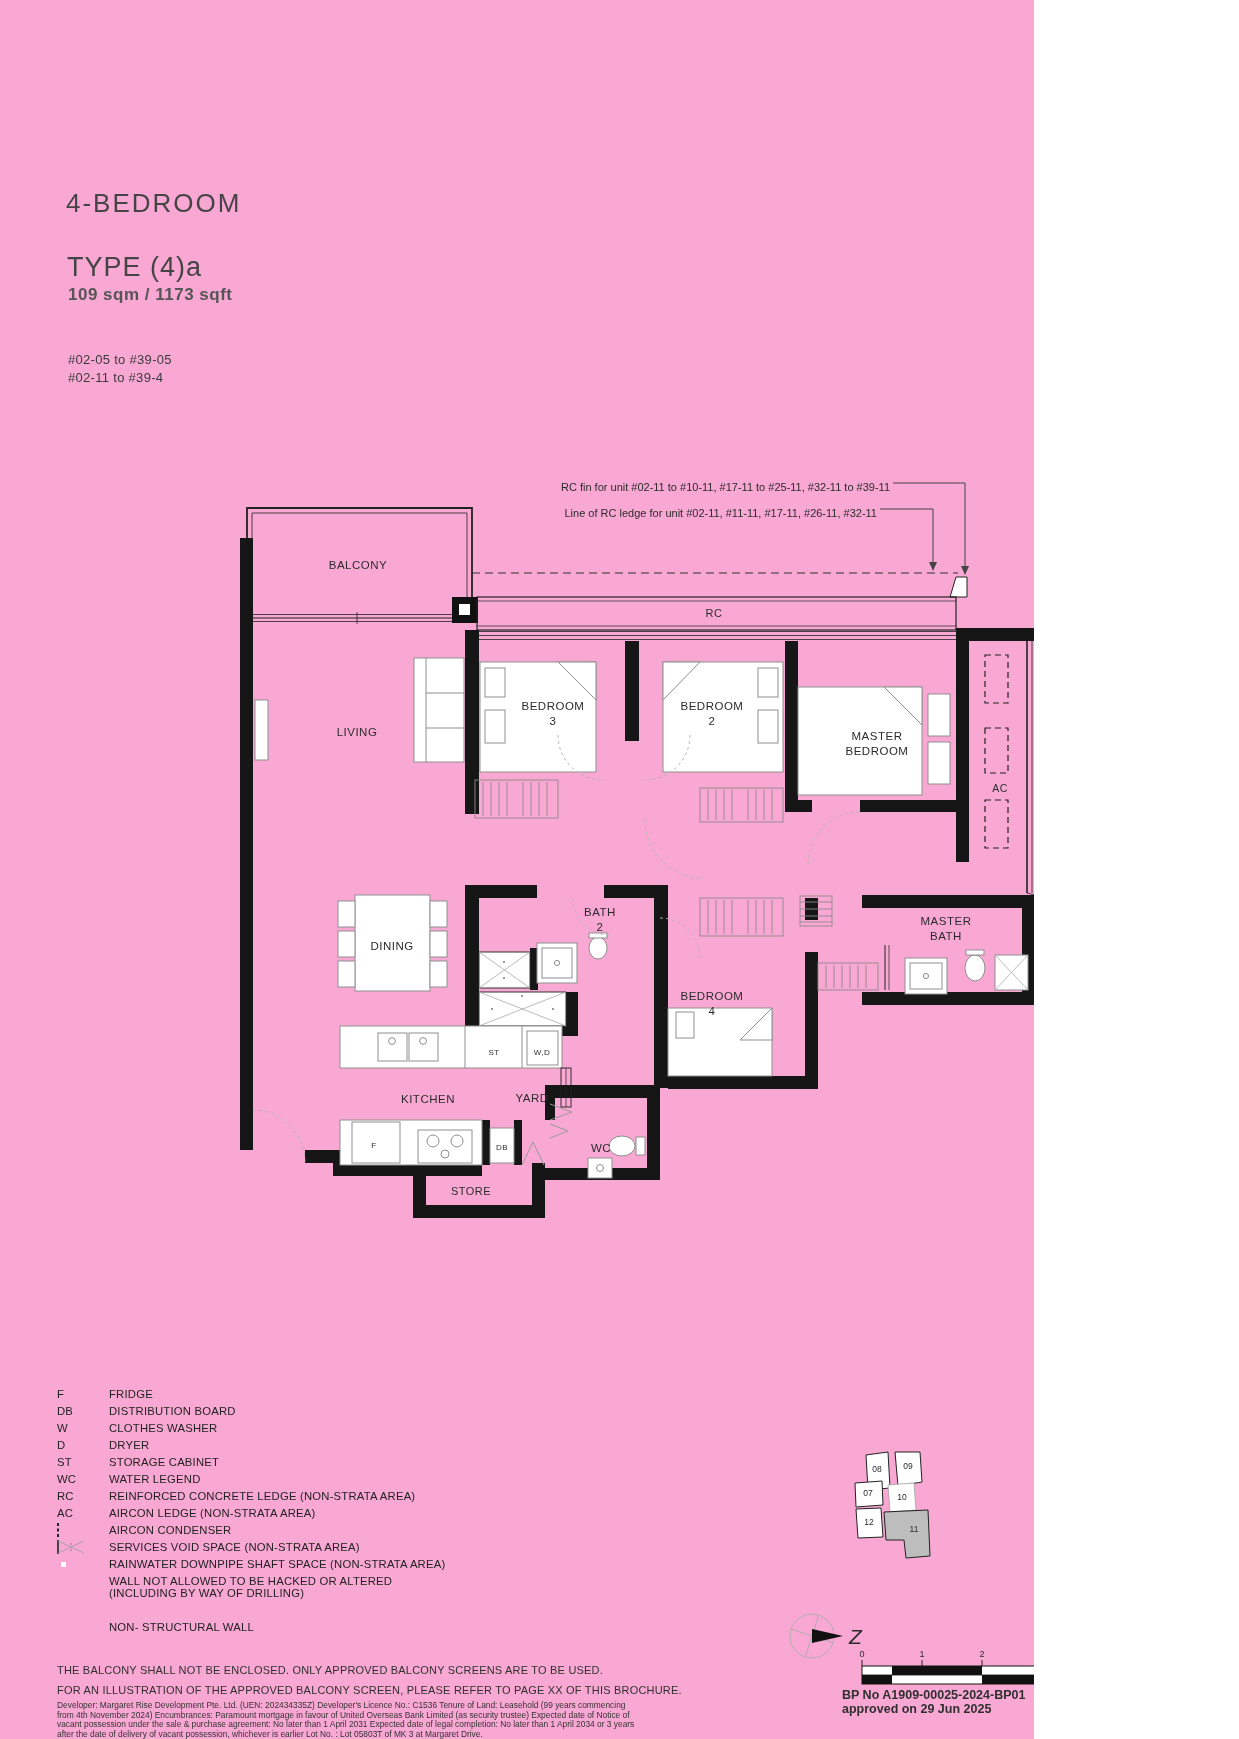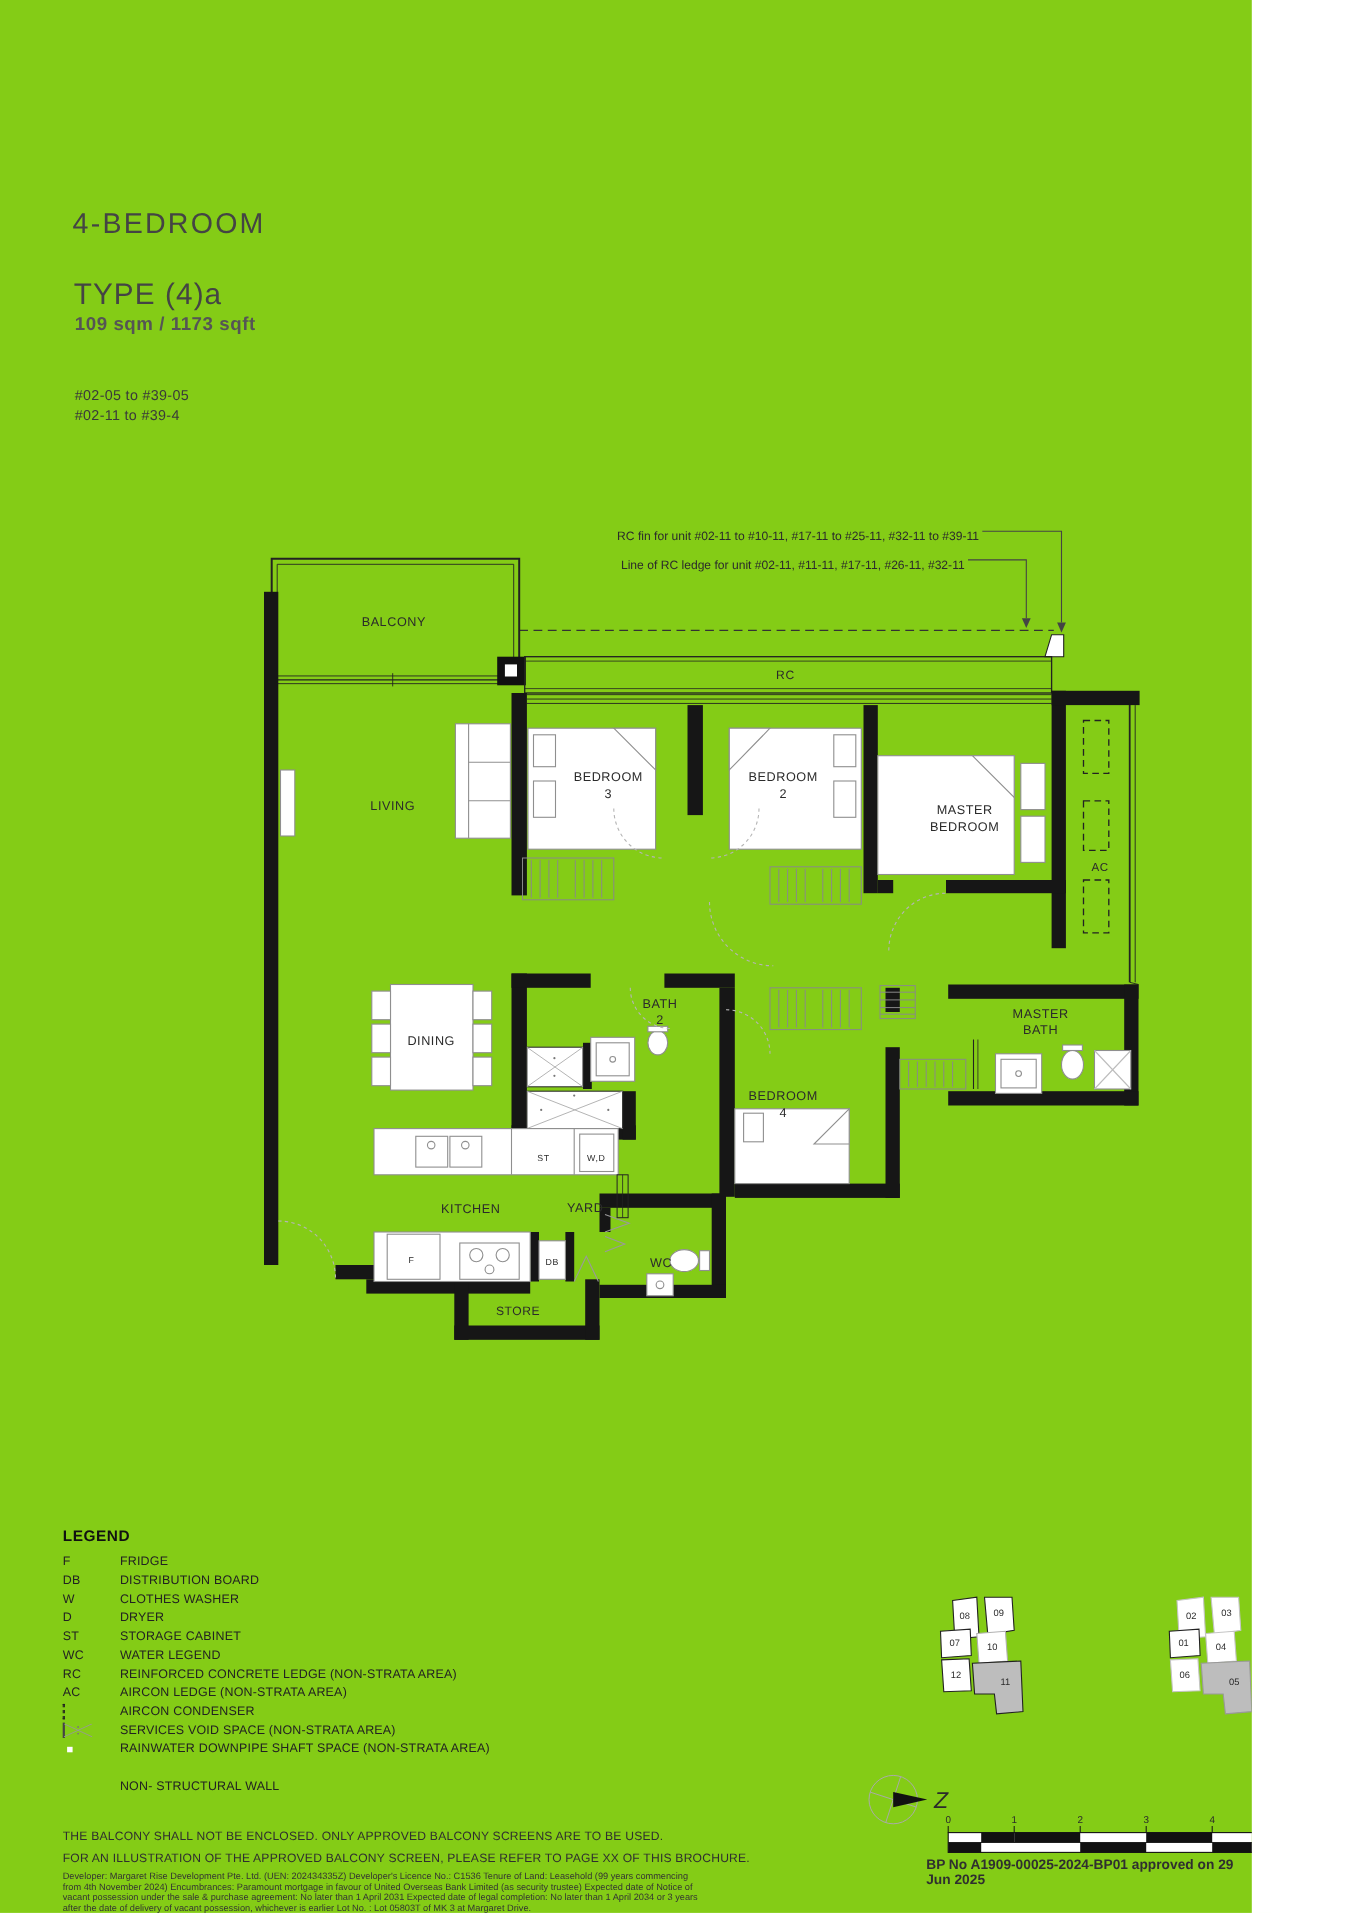--- a/index.html
+++ b/index.html
@@ -1,17 +1,17 @@
 <!DOCTYPE html>
 <html><head>
 <meta charset="utf-8">
 <style>
   html,body{margin:0;padding:0;background:#fff;}
-  .page{position:relative;width:1138px;height:1739px;background:#84cc16;overflow:hidden;
-        font-family:"Liberation Sans",sans-serif;color:#333;}
+  .page{position:relative;width:1002px;height:1739px;background:#f9a8d4;overflow:hidden;
+        font-family:"Liberation Sans",sans-serif;color:#333;padding-left:32px;}
   .abs{position:absolute;}
   .title{font-size:26px;letter-spacing:2px;color:#444;font-weight:400;}
   .type{font-size:27px;letter-spacing:1px;color:#444;font-weight:400;}
   .area{font-size:17px;color:#555;letter-spacing:.5px;font-weight:bold;}
   .units{font-size:13px;color:#3a3a3a;line-height:18px;letter-spacing:.3px;}
   svg text{font-family:"Liberation Sans",sans-serif;fill:#2b2b2b;}
   .legend{width:600px;}
   .legend h4{font-size:14px;color:#111;margin:0 0 10px 0;letter-spacing:.5px;}
   .lrow{display:flex;align-items:flex-start;margin:0 0 5px 0;font-size:11.3px;color:#222;letter-spacing:.2px;}
   .lkey{width:52px;flex:0 0 52px;font-size:11.3px;color:#222;}
@@ -264,21 +264,20 @@
       <text x="601" y="1152">WC</text>
       <text x="471" y="1195" font-size="11">STORE</text>
       <text x="494" y="1055" font-size="8">ST</text>
       <text x="542" y="1055" font-size="8">W,D</text>
       <text x="374" y="1148" font-size="8">F</text>
       <text x="502" y="1150" font-size="8">DB</text>
     </g>
   </svg>
 
   <div class="abs legend" style="left:57px;top:1388px;">
-    <h4>LEGEND</h4>
     <div class="lrow">
         <span class="lkey">F</span>
         <span>FRIDGE</span>
       </div>
     <div class="lrow">
         <span class="lkey">DB</span>
         <span>DISTRIBUTION BOARD</span>
       </div>
     <div class="lrow">
         <span class="lkey">W</span>
@@ -313,20 +312,24 @@
         <span class="lkey"><span class="sym sym-void"><svg width="26" height="12" viewBox="0 0 26 12">
               <path d="M0 0 L26 12 M26 0 L0 12" stroke="#999" stroke-width=".8" fill="none"></path>
               <circle cx="13" cy="3" r=".8" fill="#777"></circle>
               <circle cx="13" cy="9" r=".8" fill="#777"></circle>
             </svg></span></span>
         <span>SERVICES VOID SPACE (NON-STRATA AREA)</span>
       </div>
     <div class="lrow">
         <span class="lkey"><span class="sym-rw"><span></span></span></span>
         <span>RAINWATER DOWNPIPE SHAFT SPACE (NON-STRATA AREA)</span>
+      </div>
+    <div class="lrow">
+        <span class="lkey"><span class="sym-wall"></span></span>
+        <span><span>WALL NOT ALLOWED TO BE HACKED OR ALTERED</span><br><span>(INCLUDING BY WAY OF DRILLING)</span></span>
       </div>
     <div class="lrow" style="margin-top:22px;">
         <span class="lkey"><span class="sym-ns"></span></span>
         <span>NON- STRUCTURAL WALL</span>
       </div>
   </div>
 
   <svg class="abs" style="left:700px;top:1420px;" width="539" height="300" viewBox="700 1420 539 300">
 
     <g fill="#fff" stroke="#222" stroke-width="1">

